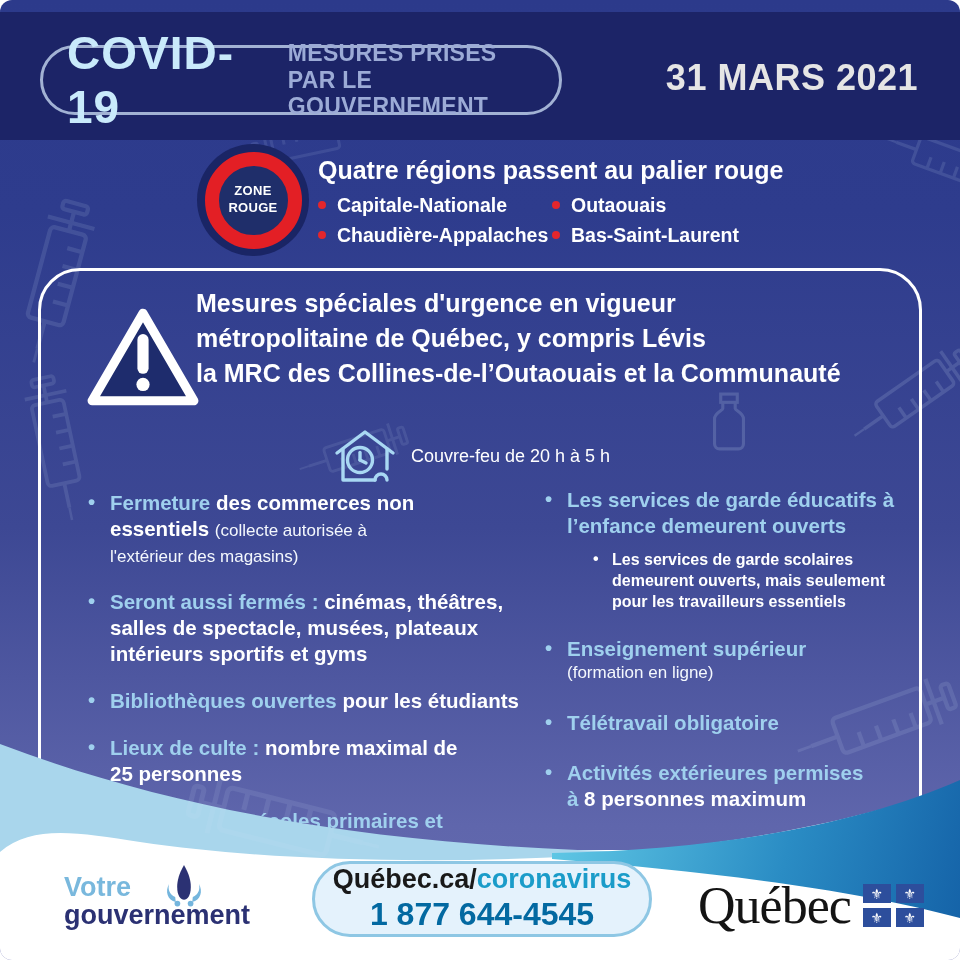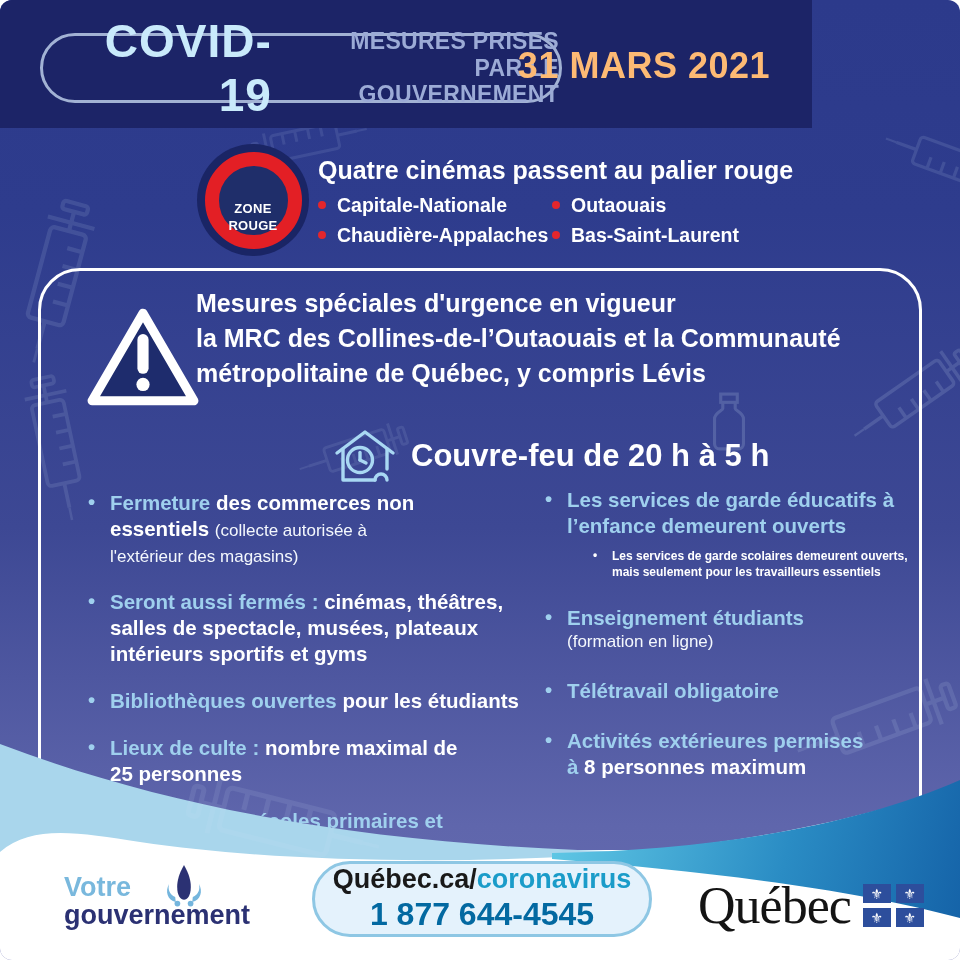--- a/index.html
+++ b/index.html
@@ -2,54 +2,54 @@
 <html><head>
 <meta charset="utf-8">
 <style>
   html,body{margin:0;padding:0;background:#ffffff;}
   .card{
     position:relative;width:960px;height:960px;overflow:hidden;border-radius:12px;
     background:linear-gradient(180deg,#2c3a8b 0%,#2e3c8d 22%,#3d4894 55%,#5f66ac 86%,#666cb0 100%);
     font-family:"Liberation Sans",sans-serif;
   }
   
-  .header{position:absolute;top:0;left:0;width:812px;height:128px;background:#1c2467;text-align:right;}
+  .header{position:absolute;top:12px;left:0;width:960px;height:128px;background:#1c2467;}
   .covid-pill{position:absolute;left:40px;top:33px;width:516px;height:64px;border:3px solid rgba(186,203,232,.85);
     border-radius:38px;display:flex;align-items:center;}
   .covid-title{margin-left:24px;font-size:46px;font-weight:800;color:#c9eafb;letter-spacing:1px;}
   .covid-sub{margin-left:16px;font-size:23px;line-height:1.16;color:#9cabd6;font-weight:600;letter-spacing:.3px;}
-  .date{position:absolute;right:42px;top:45px;font-size:36px;font-weight:800;color:#fdba74;letter-spacing:.5px;}
+  .date{position:absolute;right:42px;top:45px;font-size:36px;font-weight:800;color:#e5e5e5;letter-spacing:.5px;}
   
   .zone-badge{position:absolute;left:197px;top:144px;width:112px;height:112px;border-radius:50%;
     background:#1a2565;display:flex;align-items:center;justify-content:center;}
   .zone-ring{box-sizing:border-box;width:97px;height:97px;border-radius:50%;border:14px solid #e31f25;
-    background:#1f2e6a;display:flex;align-items:flex-end;justify-content:center;text-align:center;
+    background:#1f2e6a;display:flex;align-items:center;justify-content:center;text-align:center;
     color:#fff;font-size:13px;font-weight:700;line-height:1.3;letter-spacing:.3px;}
   .zone-title{position:absolute;left:318px;top:156px;font-size:25px;font-weight:800;color:#fff;}
   .zone-cols{position:absolute;left:318px;top:194px;display:flex;}
   .zone-col{width:234px;}
   .zone-col.second{width:auto;}
   .region{position:relative;padding-left:19px;color:#fff;font-size:19.5px;font-weight:600;margin-bottom:7px;}
   .region::before{content:"";position:absolute;left:0;top:7px;width:8px;height:8px;border-radius:50%;background:#e3262c;}
   
   .mbox{position:absolute;left:38px;top:268px;width:884px;height:585px;border:3.5px solid #fff;border-radius:42px;box-sizing:border-box;}
   .warn{position:absolute;left:84px;top:303px;}
   .em-title{position:absolute;left:196px;top:286px;width:700px;font-size:25px;font-weight:800;color:#fff;line-height:1.4;}
   .em-title sup{font-size:.55em;}
   .curfew{position:absolute;left:333px;top:427px;display:flex;align-items:center;gap:14px;}
-  .curfew-text{font-size:31px;font-weight:700;color:#fff;}
+  .curfew-text{font-size:18px;font-weight:400;color:#fff;}
   
   .col-left{position:absolute;left:88px;top:490px;width:432px;}
   .col-right{position:absolute;left:545px;top:487px;width:368px;}
   .mi{position:relative;padding-left:22px;font-size:20.5px;font-weight:700;color:#fff;line-height:1.27;margin-bottom:21px;}
   .mi::before{content:"\2022";position:absolute;left:0;top:-1px;color:#9fd0ee;}
   .lead{color:#9fd0ee;}
   .note{font-weight:400;font-size:17px;color:#f4f8fd;}
   .noteblock{display:block;font-weight:400;font-size:17px;color:#f4f8fd;margin-top:0;}
-  .sub{position:relative;margin:10px 0 0 26px;padding-left:19px;font-size:12px;font-weight:700;color:#fff;line-height:1.32;}
+  .sub{position:relative;margin:10px 0 0 26px;padding-left:19px;font-size:16px;font-weight:700;color:#fff;line-height:1.32;}
   .sub::before{content:"\2022";position:absolute;left:0;top:-1px;color:#fff;}
   .w330{max-width:332px;} .w350{max-width:352px;}
   
   .wave{position:absolute;left:0;top:730px;width:960px;height:230px;}
   .votre{position:absolute;left:56px;top:874px;line-height:1.02;margin-left:8px;}
   .votre .l1{font-size:27px;font-weight:800;color:#79b8dd;}
   .votre .l2{font-size:27px;font-weight:800;color:#2b3173;}
   .votre .fleur{position:absolute;left:100px;top:-10px;}
   .pill{position:absolute;left:312px;top:861px;width:340px;height:76px;background:#e4f2fc;border:3px solid #8ec7e4;
     border-radius:42px;display:flex;flex-direction:column;align-items:center;justify-content:center;line-height:1.18;box-sizing:border-box;}
@@ -127,21 +127,21 @@
   </div>
 
   <div class="zone-badge">
     <div class="zone-ring">
       <div>
         <div>ZONE</div>
         <div>ROUGE</div>
       </div>
     </div>
   </div>
-  <div class="zone-title">Quatre cinémas passent au palier rouge</div>
+  <div class="zone-title">Quatre régions passent au palier rouge</div>
   <div class="zone-cols">
     <div class="zone-col">
       <div class="region">Capitale-Nationale</div>
       <div class="region">Chaudière-Appalaches</div>
     </div>
     <div class="zone-col second">
       <div class="region">Outaouais</div>
       <div class="region">Bas-Saint-Laurent</div>
     </div>
   </div>
@@ -149,22 +149,22 @@
   <div class="mbox"></div>
 
   <svg class="warn" width="118" height="108" viewBox="0 0 116 106">
     <polygon points="58,10 108,96 8,96" fill="#1e2c6d" stroke="#ffffff" stroke-width="9" stroke-linejoin="round"></polygon>
     <line x1="58" y1="36" x2="58" y2="64" stroke="#ffffff" stroke-width="11" stroke-linecap="round"></line>
     <circle cx="58" cy="80" r="6.5" fill="#ffffff"></circle>
   </svg>
 
   <div class="em-title">
     <div>Mesures spéciales d'urgence en vigueur</div>
+    <div>métropolitaine de Québec, y compris Lévis</div>
     <div>la MRC des Collines-de-l’Outaouais et la Communauté</div>
-    <div>métropolitaine de Québec, y compris Lévis</div>
   </div>
 
   <div class="curfew">
     <svg width="64" height="58" viewBox="0 0 64 58" fill="none" stroke="#a9d8f3" stroke-width="3.4" stroke-linecap="round" stroke-linejoin="round">
       <path d="M4,26 L32,5 L60,26"></path>
       <path d="M10,22 V53 H42"></path>
       <path d="M54,22 V42"></path>
       <circle cx="27" cy="33" r="12.5"></circle>
       <path d="M27,33 L27,25.5"></path>
       <path d="M27,33 L33,36"></path>
@@ -190,21 +190,21 @@
       <span class="lead">Fermeture des écoles primaires et secondaires </span><span class="note">(enseignement à distance)</span>
     </div>
   </div>
 
   <div class="col-right">
     <div class="mi" style="margin-bottom:24px;">
       <span class="lead">Les services de garde éducatifs à l’enfance demeurent ouverts</span>
       <div class="sub"><span>Les services de garde scolaires demeurent ouverts, mais seulement pour les travailleurs essentiels</span></div>
     </div>
     <div class="mi" style="margin-bottom:26px;">
-      <span class="lead">Enseignement étudiants</span>
+      <span class="lead">Enseignement supérieur</span>
       <span class="noteblock">(formation en ligne)</span>
     </div>
     <div class="mi" style="margin-bottom:24px;">
       <span class="lead">Télétravail obligatoire</span>
     </div>
     <div class="mi">
       <span class="lead">Activités extérieures permises</span>
       <div><span class="lead">à </span><span>8 personnes maximum</span></div>
     </div>
   </div>

